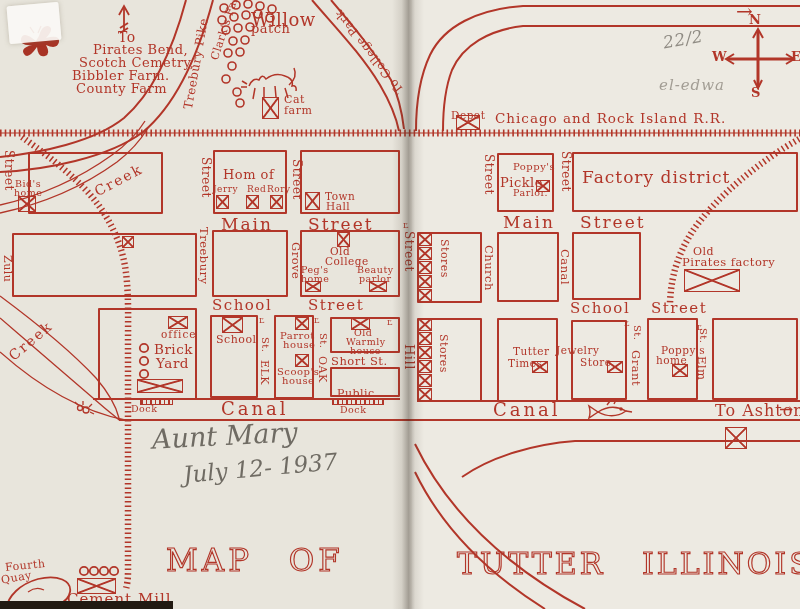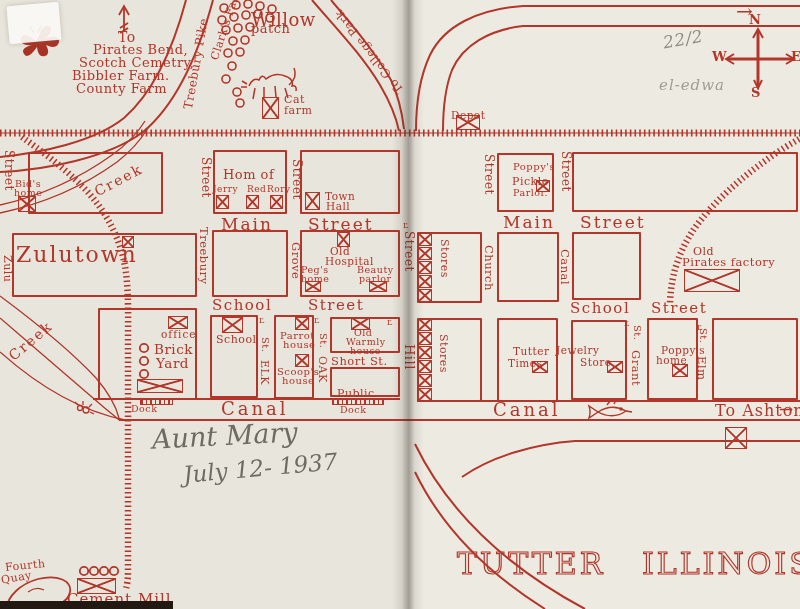--- a/index.html
+++ b/index.html
@@ -220,41 +220,41 @@
   <span class="lbl" style="left:396px;top:96px;font-size:12px;transform:rotate(232deg);transform-origin:0 0">To College Park</span>
 
   <span class="lbl" style="left:736px;top:1px;font-size:20px">→</span>
   <span class="lbl pencil" style="left:663px;top:30px;font-size:17px;color:#8f8b83;transform:rotate(-10deg)">22/2</span>
   <span class="lbl pencil" style="left:659px;top:78px;font-size:15px;color:#a29d94;letter-spacing:1px">el-edwa</span>
   <span class="lbl" style="left:749px;top:13px;font-size:13px;font-weight:bold">N</span>
   <span class="lbl" style="left:712px;top:50px;font-size:13px;font-weight:bold">W</span>
   <span class="lbl" style="left:791px;top:50px;font-size:13px;font-weight:bold">E</span>
   <span class="lbl" style="left:751px;top:86px;font-size:13px;font-weight:bold">S</span>
   <span class="lbl" style="left:451px;top:110px;font-size:10.5px">Depot</span>
+  <span class="lbl" style="left:495px;top:111px;font-size:13.5px;letter-spacing:1px">Chicago and Rock Island R.R.</span>
 
   <span class="lbl vlbl" style="left:2px;top:150px;font-size:12px">Street</span>
   <span class="lbl" style="left:15px;top:179px;font-size:9.5px">Bid's</span>
   <span class="lbl" style="left:14px;top:188px;font-size:9.5px">home</span>
   <span class="lbl" style="left:92px;top:186px;font-size:14px;letter-spacing:2px;transform:rotate(-28deg);transform-origin:0 0">Creek</span>
   <span class="lbl vlbl" style="left:199px;top:157px;font-size:12px">Street</span>
   <span class="lbl" style="left:223px;top:168px;font-size:13px">Hom of</span>
   <span class="lbl" style="left:213px;top:185px;font-size:9px">Jerry</span>
   <span class="lbl" style="left:247px;top:185px;font-size:9px">Red</span>
   <span class="lbl" style="left:267px;top:185px;font-size:9px">Rory</span>
   <span class="lbl vlbl" style="left:290px;top:159px;font-size:12px">Street</span>
   <span class="lbl" style="left:325px;top:191px;font-size:10.5px">Town</span>
   <span class="lbl" style="left:326px;top:201px;font-size:10.5px">Hall</span>
   <span class="lbl" style="left:221px;top:215px;font-size:17px;letter-spacing:2px">Main</span>
   <span class="lbl" style="left:308px;top:215px;font-size:17px;letter-spacing:2px">Street</span>
   <span class="lbl vlbl" style="left:1px;top:255px;font-size:11px">Zulu</span>
-  <span class="lbl" style="left:16px;top:243px;font-size:22px;letter-spacing:2px">Zulutown</span>
   <span class="lbl vlbl" style="left:198px;top:227px;font-size:11.5px">Treebury</span>
   <span class="lbl vlbl" style="left:290px;top:242px;font-size:11.5px">Grove</span>
   <span class="lbl" style="left:330px;top:246px;font-size:10.5px">Old</span>
-  <span class="lbl" style="left:325px;top:256px;font-size:10.5px">Hospital</span>
+  <span class="lbl" style="left:325px;top:256px;font-size:10.5px">College</span>
   <span class="lbl" style="left:301px;top:265px;font-size:9.5px">Peg's</span>
   <span class="lbl" style="left:301px;top:274px;font-size:9.5px">home</span>
   <span class="lbl" style="left:357px;top:265px;font-size:9.5px">Beauty</span>
   <span class="lbl" style="left:359px;top:274px;font-size:9.5px">parlor</span>
   <span class="lbl" style="left:212px;top:298px;font-size:15px;letter-spacing:1.5px">School</span>
   <span class="lbl" style="left:308px;top:298px;font-size:15px;letter-spacing:1.5px">Street</span>
   <span class="lbl" style="left:6px;top:352px;font-size:14px;letter-spacing:2px;transform:rotate(-40deg);transform-origin:0 0">Creek</span>
   <span class="lbl" style="left:161px;top:329px;font-size:10.5px;letter-spacing:1px">office</span>
   <span class="lbl" style="left:154px;top:342px;font-size:13.5px">Brick</span>
   <span class="lbl" style="left:156px;top:356px;font-size:13.5px">Yard</span>
@@ -277,27 +277,29 @@
   <span class="lbl" style="left:331px;top:355px;font-size:11.5px">Short St.</span>
   <span class="lbl" style="left:337px;top:388px;font-size:11px">Public</span>
   <span class="lbl" style="left:340px;top:405px;font-size:9.5px">Dock</span>
   <span class="lbl" style="left:221px;top:399px;font-size:18px;letter-spacing:3px">Canal</span>
   <span class="lbl" style="left:5px;top:560px;font-size:11px;transform:rotate(-6deg)">Fourth</span>
   <span class="lbl" style="left:1px;top:572px;font-size:11px;transform:rotate(-10deg)">Quay</span>
   <span class="lbl" style="left:67px;top:592px;font-size:15px;letter-spacing:1px">Cement Mill</span>
 
   <span class="hand" style="left:152px;top:420px;font-size:27px;transform:rotate(-3deg)">Aunt Mary</span>
   <span class="hand" style="left:183px;top:455px;font-size:23px;transform:rotate(-5deg)">July 12- 1937</span>
+  <span class="title" style="left:166px;top:542px;font-size:31px;letter-spacing:4px;word-spacing:22px">MAP OF</span>
   <span class="title" style="left:457px;top:546px;font-size:30px;letter-spacing:3px;word-spacing:24px">TUTTER ILLINOIS</span>
 
   <span class="lbl vlbl" style="left:482px;top:154px;font-size:12px">Street</span>
   <span class="lbl" style="left:513px;top:162px;font-size:10px">Poppy's</span>
-  <span class="lbl" style="left:512px;top:176px;font-size:11px">Pickle</span>
+  <span class="lbl" style="left:500px;top:176px;font-size:13px">Pickle</span>
   <span class="lbl" style="left:513px;top:188px;font-size:9.5px">Parlor.</span>
   <span class="lbl vlbl" style="left:559px;top:151px;font-size:12px">Street</span>
+  <span class="lbl" style="left:582px;top:168px;font-size:17px;letter-spacing:1px">Factory district</span>
   <span class="lbl" style="left:503px;top:213px;font-size:17px;letter-spacing:2px">Main</span>
   <span class="lbl" style="left:580px;top:213px;font-size:17px;letter-spacing:2px">Street</span>
   <span class="lbl" style="left:403px;top:222px;font-size:8px">Ľ</span>
   <span class="lbl vlbl" style="left:402px;top:231px;font-size:12px">Street</span>
   <span class="lbl vlbl" style="left:402px;top:344px;font-size:13px">Hill</span>
   <span class="lbl vlbl" style="left:438px;top:239px;font-size:11px">Stores</span>
   <span class="lbl vlbl" style="left:483px;top:245px;font-size:11.5px">Church</span>
   <span class="lbl vlbl" style="left:559px;top:249px;font-size:11.5px">Canal</span>
   <span class="lbl" style="left:693px;top:246px;font-size:11px">Old</span>
   <span class="lbl" style="left:682px;top:256px;font-size:11.5px">Pirates factory</span>

